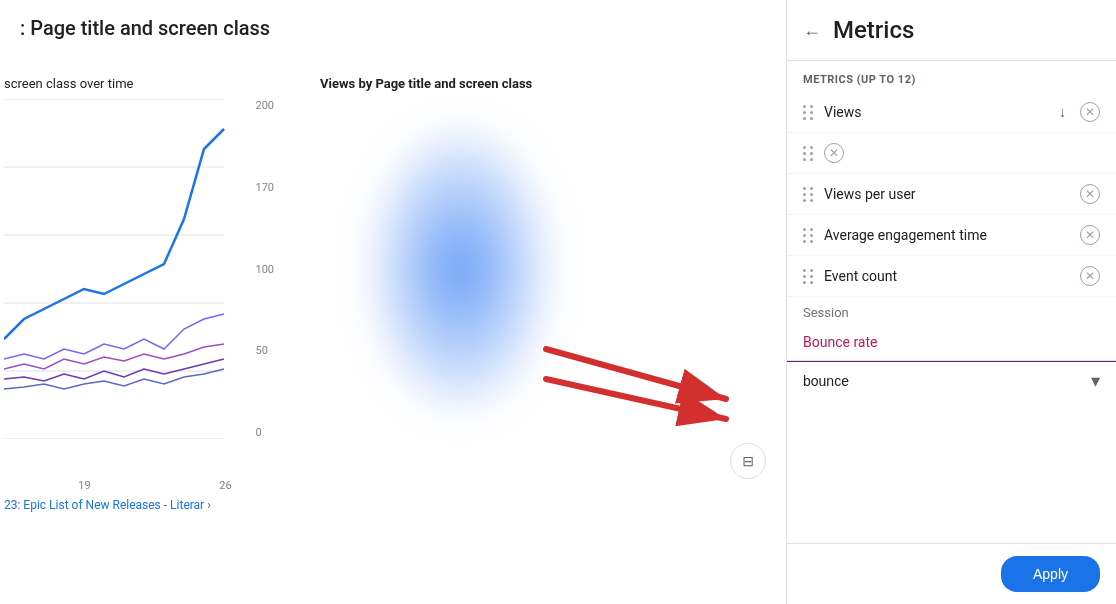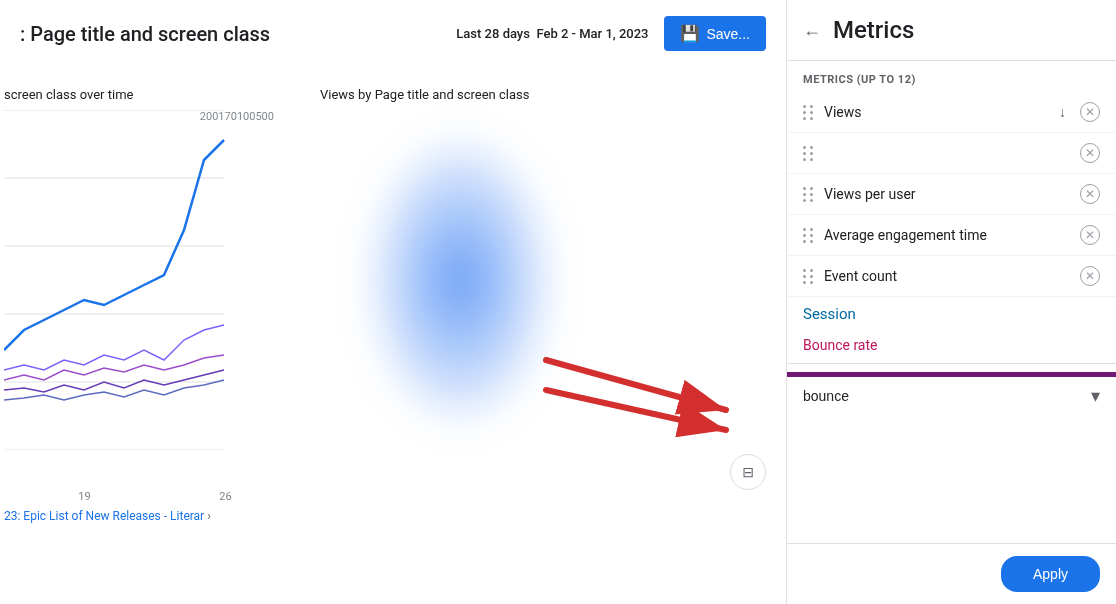--- a/index.html
+++ b/index.html
@@ -108,20 +108,21 @@
     
     .blurred-section {
       flex: 1;
       padding: 10px 20px;
     }
 
     .blurred-title {
       font-size: 13px;
       color: #202124;
       margin-bottom: 8px;
+      font-weight: bold;
     }
 
     .blurred-chart-container {
       position: relative;
       height: 380px;
       display: flex;
       align-items: center;
       justify-content: center;
     }
 
@@ -191,21 +192,20 @@
       letter-spacing: 0.5px;
       padding: 12px 16px 6px;
     }
 
     .metric-item {
       display: flex;
       align-items: center;
       padding: 10px 16px;
       border-bottom: 1px solid #f1f3f4;
       gap: 10px;
-      justify-content: space-between;
     }
 
     .drag-handle {
       color: #9aa0a6;
       font-size: 14px;
       cursor: grab;
       display: grid;
       grid-template-columns: repeat(2, 4px);
       gap: 3px;
     }
@@ -236,38 +236,37 @@
       border: 1.5px solid #9aa0a6;
       display: flex;
       align-items: center;
       justify-content: center;
       color: #9aa0a6;
       font-size: 12px;
       cursor: pointer;
     }
 
     .section-group-label {
-      font-size: 15px;
-      color: #0369a1;
+      font-size: 13px;
+      color: #737373;
       padding: 8px 16px 4px;
     }
 
     .suggested-item {
       padding: 10px 16px;
       font-size: 14px;
       color: #be185d;
       cursor: pointer;
     }
 
     .dropdown-row {
       display: flex;
       align-items: center;
       padding: 8px 16px;
-      border-top: 5px solid #701a75;
-      margin-top: 8px;
+      border-top: 1px solid #701a75;
     }
 
     .dropdown-select {
       flex: 1;
       border: none;
       font-size: 14px;
       color: #202124;
       background: transparent;
       appearance: none;
       -webkit-appearance: none;
@@ -304,30 +303,20 @@
       background: #e0e0e0;
       margin: 0 0;
     }
   </style>
 </head>
 <body>
 
 <div class="left-panel">
   <div class="page-header">
     <div class="page-title">: Page title and screen class</div>
-    <div class="header-right">
-      <div class="date-range">
-        <span>Last 28 days</span>
-        &nbsp;<span style="font-weight:500;color:#202124;">Feb 2 - Mar 1, 2023</span>
-      </div>
-      <button class="save-button">
-        <span class="save-icon">💾</span>
-        <span>Save...</span>
-      </button>
-    </div>
   </div>
 
   <div class="main-content">
 
     <div class="chart-section">
       <div class="chart-title">screen class over time</div>
       <div style="display:flex; gap:0;">
         <div style="position:relative; width:240px; height:360px;">
           <svg width="240" height="340">
 
@@ -338,21 +327,21 @@
             <line x1="0" y1="272" x2="220" y2="272" stroke="#e0e0e0" stroke-width="1"></line>
             <line x1="0" y1="340" x2="220" y2="340" stroke="#e0e0e0" stroke-width="1"></line>
 
             <polyline points="0,240 20,220 40,210 60,200 80,190 100,195 120,185 140,175 160,165 180,120 200,50 220,30" fill="none" stroke="#1a73e8" stroke-width="2.5"></polyline>
 
             <polyline points="0,260 20,255 40,260 60,250 80,255 100,245 120,250 140,240 160,250 180,230 200,220 220,215" fill="none" stroke="#7b61ff" stroke-width="1.5"></polyline>
             <polyline points="0,270 20,265 40,270 60,260 80,265 100,258 120,262 140,255 160,260 180,255 200,248 220,245" fill="none" stroke="#9c4dcc" stroke-width="1.5"></polyline>
             <polyline points="0,280 20,278 40,282 60,275 80,280 100,272 120,278 140,270 160,275 180,270 200,265 220,260" fill="none" stroke="#673ab7" stroke-width="1.5"></polyline>
             <polyline points="0,290 20,288 40,285 60,290 80,285 100,282 120,287 140,280 160,285 180,278 200,275 220,270" fill="none" stroke="#5c6bc0" stroke-width="1.5"></polyline>
           </svg>
-          <div class="y-axis-labels" style="right:-30px; top:0; position:absolute; height:340px; display:flex; flex-direction:row; justify-content:space-between; font-size:11px; color:#80868b;">
+          <div class="y-axis-labels" style="right:-30px; top:0; position:absolute; height:340px; display:flex; flex-direction:column; justify-content:space-between; font-size:11px; color:#80868b;gap:12px;">
             <span>200</span>
             <span>170</span>
             <span>100</span>
             <span>50</span>
             <span>0</span>
           </div>
         </div>
       </div>
       <div class="x-axis-labels" style="margin-left:10px;">
         <span>19</span>

